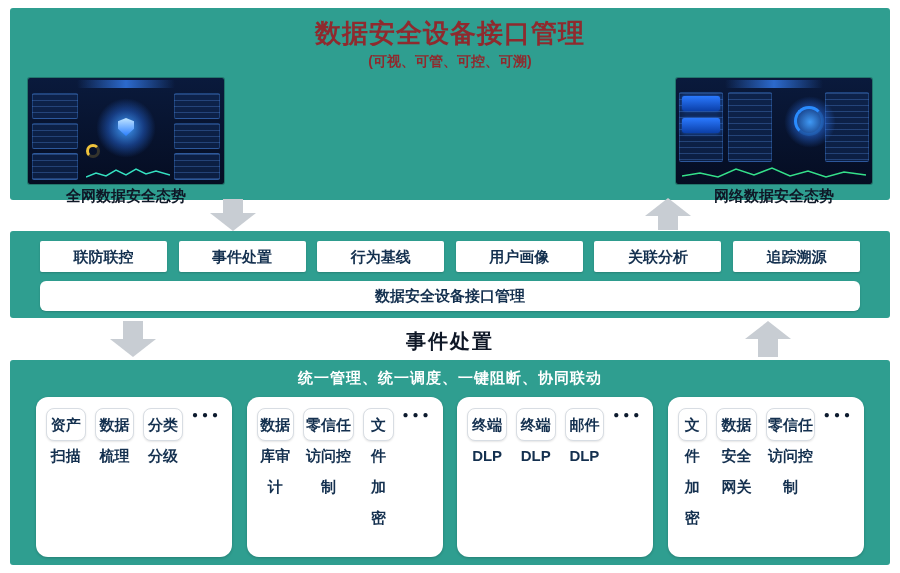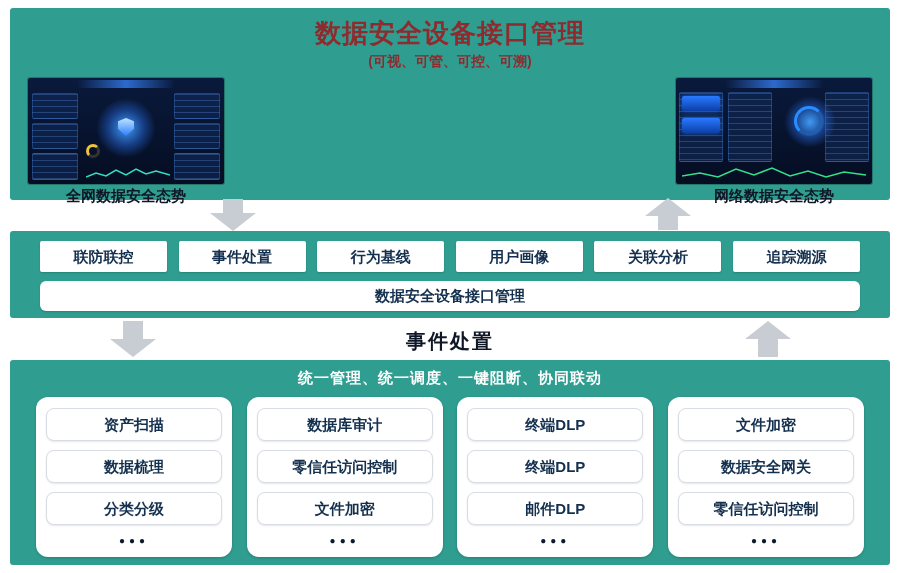--- a/index.html
+++ b/index.html
@@ -50,21 +50,21 @@
   .btn-row{display:flex;justify-content:space-between;padding:0 30px;margin-top:10px;}
   .mid-btn{width:127px;height:31px;background:#ffffff;border-radius:2px;text-align:center;line-height:31px;font-size:15px;font-weight:bold;color:var(--dark);box-shadow:0 1px 2px rgba(0,0,0,.18);}
   .wide-bar{margin:9px 30px 0 30px;height:30px;background:#fff;border-radius:6px;text-align:center;line-height:30px;font-size:15px;font-weight:bold;color:var(--dark);box-shadow:0 1px 2px rgba(0,0,0,.18);}
 
   
   #strategy-label{position:absolute;left:0;top:328px;width:900px;text-align:center;font-size:20px;font-weight:bold;color:#0e1726;letter-spacing:2px;}
 
   
   .bottom-header{padding-top:9px;text-align:center;font-size:15px;font-weight:bold;color:#ffffff;letter-spacing:1px;}
   .col-row{display:flex;justify-content:space-between;padding:0 26px;margin-top:9px;}
-  .tool-col{width:196px;height:160px;background:#fff;border-radius:12px;padding:11px 10px 6px 10px;display:flex;flex-direction:column;gap:9px;box-shadow:0 1px 3px rgba(0,0,0,.2);}
+  .tool-col{width:196px;height:160px;background:#fff;border-radius:12px;padding:11px 10px 6px 10px;display:flex;gap:9px;box-shadow:0 1px 3px rgba(0,0,0,.2);}
   .tool-item{height:33px;background:#fff;border:1px solid #d8dde3;border-radius:8px;text-align:center;line-height:31px;font-size:15px;font-weight:bold;color:var(--dark);box-shadow:0 1px 2px rgba(0,0,0,.10);}
   .more-dots{text-align:center;font-size:10px;font-weight:bold;color:#0c1a2e;letter-spacing:4px;margin-top:1px;}
 </style>
 </head>
 <body>
 
 <div id="canvas">
 
   <div class="section" id="top-section">
     <div class="title">数据安全设备接口管理</div>

